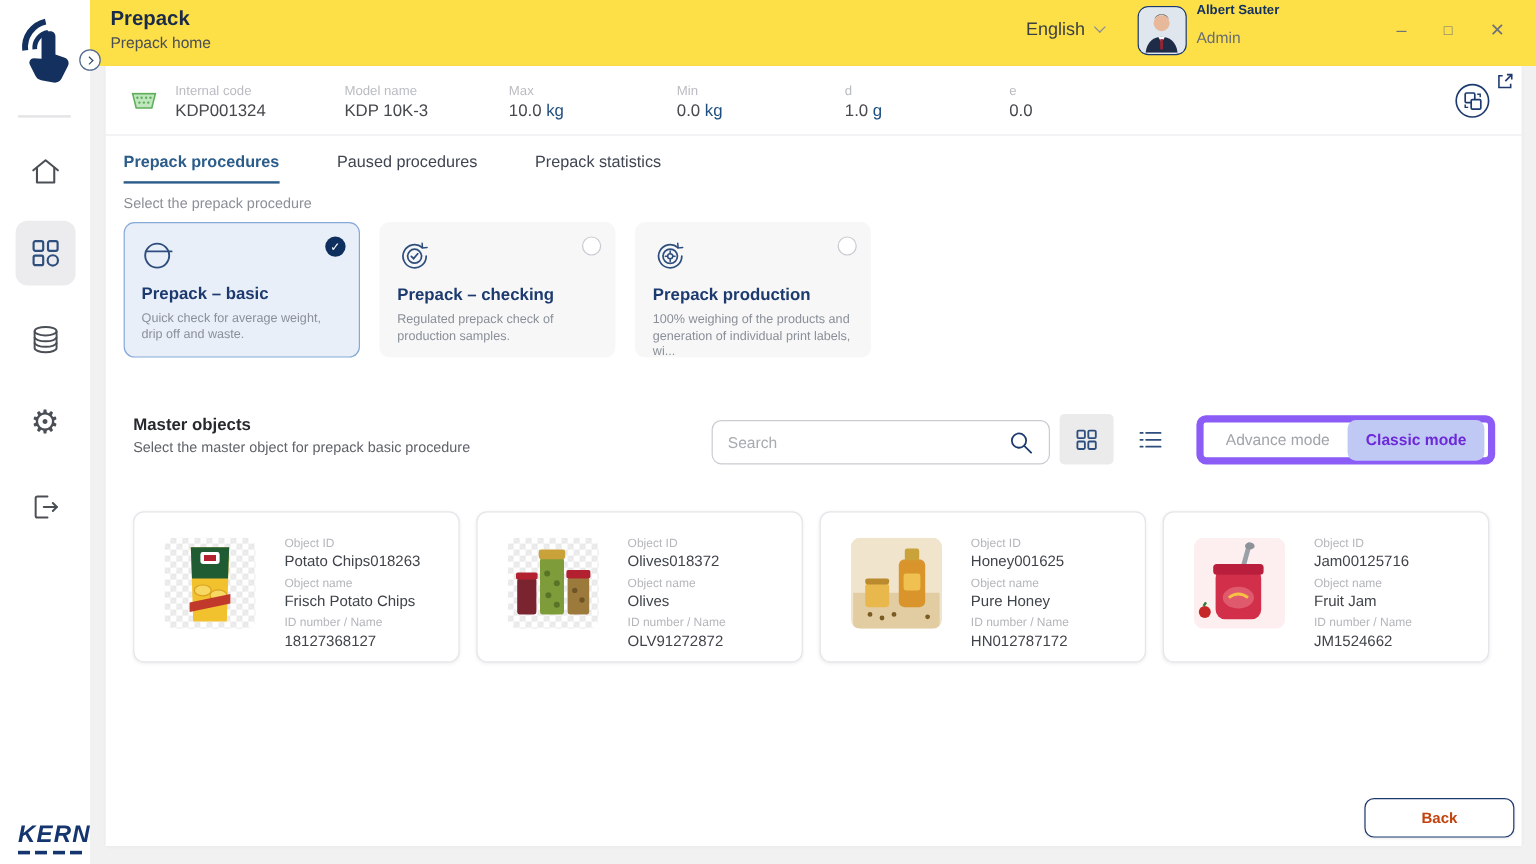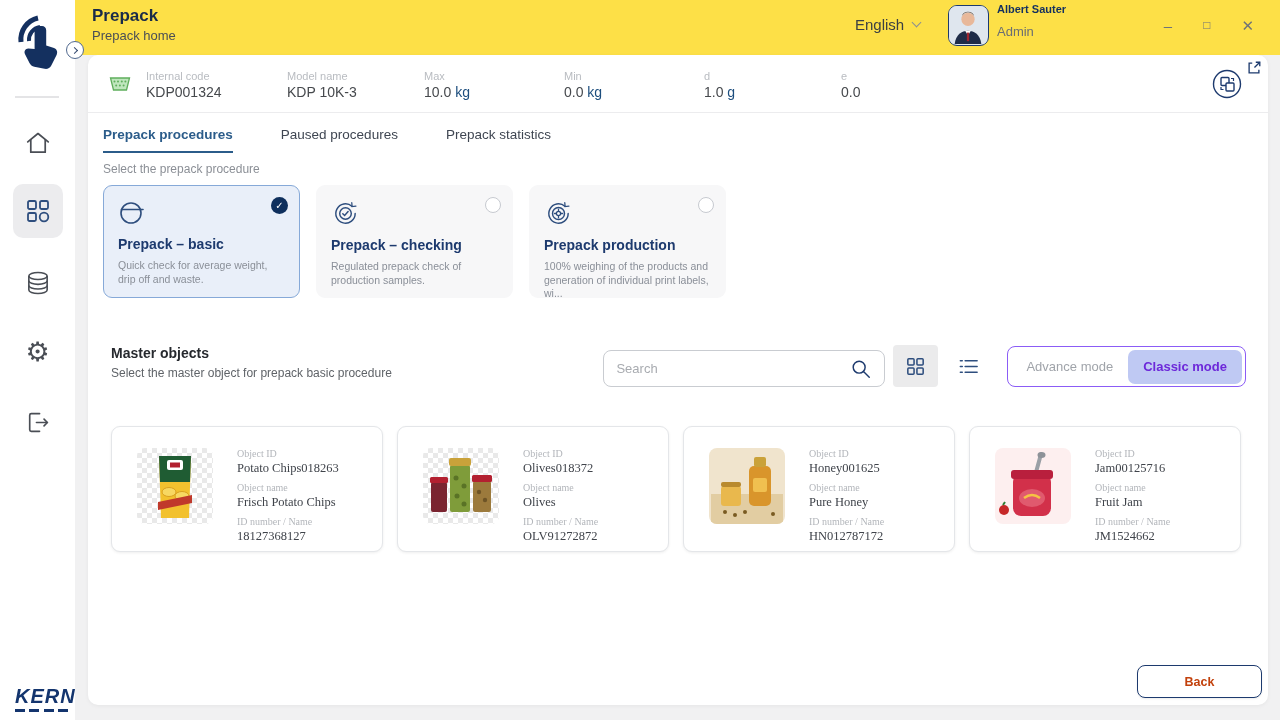--- a/index.html
+++ b/index.html
@@ -33,21 +33,21 @@
   .lang { position:absolute; left:780px; top:16px; display:flex; align-items:center; gap:9px; cursor:pointer; font-size:15px; color:#3c4043; }
   .chev-down { width:7px; height:7px; border-right:1.5px solid #8a8e93; border-bottom:1.5px solid #8a8e93; transform:rotate(45deg); margin-top:-4px; }
   .avatar { position:absolute; left:873px; top:5px; width:41px; height:41px; border:1.5px solid #1d3a6e; border-radius:9px; overflow:hidden; background:#dfe6ee; cursor:pointer; }
   .user-name { position:absolute; left:922px; top:3px; font-size:11px; font-weight:bold; color:#14305f; }
   .user-role { position:absolute; left:922px; top:24px; font-size:13px; color:#6a6e73; }
   .win-controls { position:absolute; right:26px; top:14px; display:flex; gap:31px; align-items:center; color:#6f7378; }
   .win-btn { cursor:pointer; font-size:15px; line-height:1.6; }
   .win-btn.max { font-size:12px; }
 
   
-  .card-main { position:absolute; left:88px; top:55px; width:1180px; height:650px; background:#fff; border-radius:10px;
+  .card-main { position:absolute; left:88px; top:55px; width:1180px; height:650px; background:#fff; border-radius:0;
       box-shadow:0 1px 4px rgba(0,0,0,.05); }
 
   
   .device-bar { height:58px; display:flex; align-items:center; padding-left:20px; border-bottom:1px solid #ececee; position:relative; }
   .conn-icon { width:30px; margin-right:8px; }
   .dfield { padding-top:2px; }
   .dfield .lbl { font-size:11px; color:#b9bcc1; margin-bottom:2px; }
   .dfield .val { font-size:14px; color:#46494d; }
   .dfield .unit { color:#1d4e7e; }
   .w1{width:141px}.w2{width:137px}.w3{width:140px}.w4{width:140px}.w5{width:137px}.w6{width:120px}
@@ -75,27 +75,27 @@
   
   .master-row { display:flex; justify-content:space-between; align-items:flex-start; margin:47px 22px 0 23px; }
   .master-title { font-size:14px; font-weight:bold; color:#26292e; }
   .master-sub { margin-top:5px; font-size:12px; color:#5f6368; }
   .controls { display:flex; align-items:flex-end; gap:8px; }
   .search-box { width:282px; height:37px; border:1px solid #c9ccd1; border-radius:8px; display:flex; align-items:center; padding:0 12px; background:#fff; }
   .search-box input { flex:1; border:none; outline:none; font-size:13px; color:#3f434a; font-family:"Liberation Sans",sans-serif; }
   .search-box input::placeholder { color:#a8abb0; }
   .view-btn { width:45px; height:42px; display:flex; align-items:center; justify-content:center; cursor:pointer; background:#fff; }
   .view-btn.grid { background:#ebebec; border-radius:4px; }
-  .mode-toggle { border:1px solid #8b5cf6; border-radius:8px; height:41px; display:flex; align-items:center; padding:0 3px; margin-left:8px; background:#fff; }
+  .mode-toggle { border:6px solid #8b5cf6; border-radius:8px; height:41px; display:flex; align-items:center; padding:0 3px; margin-left:8px; background:#fff; }
   .mode-advance { padding:0 15px; font-size:13px; color:#a0a4aa; cursor:pointer; }
   .mode-classic { background:#bfc9f3; border-radius:7px; height:34px; padding:0 15px; display:flex; align-items:center;
       font-size:13px; font-weight:bold; color:#6d28d9; cursor:pointer; }
 
   
-  .product-grid { display:flex; gap:14px; margin:39px 0 0 23px;font-family:Liberation Serif, serif; }
+  .product-grid { display:flex; gap:14px; margin:39px 0 0 23px; }
   .prod-card { width:272px; height:126px; background:#fff; border:1px solid #e4e6e9; border-radius:9px;
       box-shadow:0 1px 3px rgba(0,0,0,.07); display:flex; padding:21px 0 0 25px; cursor:pointer; }
   .prod-img { width:76px; height:76px; border-radius:8px; overflow:hidden; flex-shrink:0; }
   .checker { background-color:#fff;
       background-image:linear-gradient(45deg,#e9e9e9 25%,transparent 25%,transparent 75%,#e9e9e9 75%),
                        linear-gradient(45deg,#e9e9e9 25%,transparent 25%,transparent 75%,#e9e9e9 75%);
       background-size:10px 10px; background-position:0 0,5px 5px; }
   .prod-fields { margin-left:24px; padding-top:-2px; }
   .pf-lbl { font-size:10px; color:#b3b6bb; margin-bottom:2px; }
   .pf-val { font-size:12.5px; color:#3f434a; margin-bottom:6px; }

